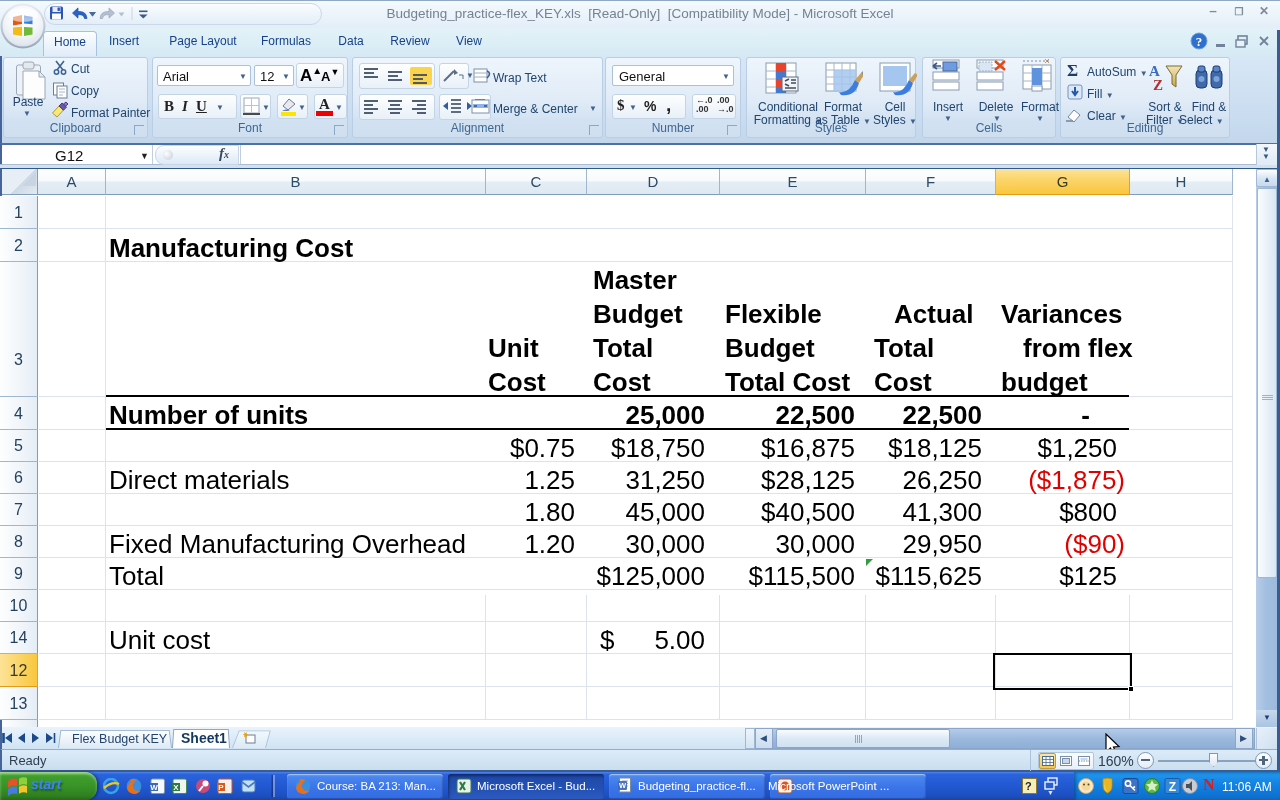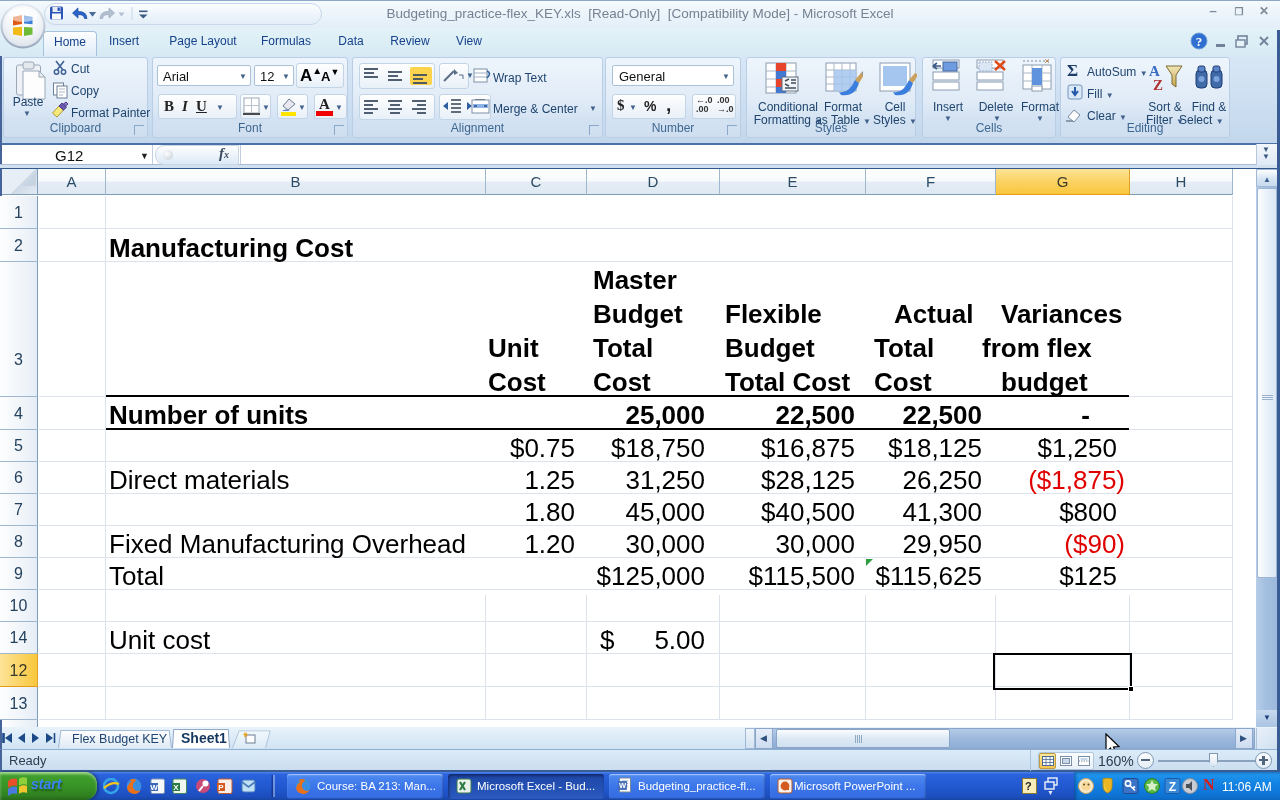--- a/index.html
+++ b/index.html
@@ -505,21 +505,21 @@
 <div class="cell b" style="left:593px;top:299px;">Budget</div>
 <div class="cell b" style="left:593px;top:333px;">Total</div>
 <div class="cell b" style="left:593px;top:367px;">Cost</div>
 <div class="cell b" style="left:725px;top:299px;">Flexible</div>
 <div class="cell b" style="left:725px;top:333px;">Budget</div>
 <div class="cell b" style="left:725px;top:367px;">Total Cost</div>
 <div class="cell b" style="left:874px;top:299px;margin-left:20px;">Actual</div>
 <div class="cell b" style="left:874px;top:333px;">Total</div>
 <div class="cell b" style="left:874px;top:367px;">Cost</div>
 <div class="cell b" style="left:1001px;top:299px;">Variances</div>
-<div class="cell b" style="left:982px;top:333px;text-align:center;">from flex</div>
+<div class="cell b" style="left:1023px;top:333px;text-align:center;">from flex</div>
 <div class="cell b" style="left:1001px;top:367px;">budget</div>
 <div class="cell b" style="left:109px;top:400px;">Number of units</div>
 <div class="cell b num" style="right:575px;top:400px;">25,000</div>
 <div class="cell b num" style="right:425px;top:400px;">22,500</div>
 <div class="cell b num" style="right:298px;top:400px;">22,500</div>
 <div class="cell b num" style="right:190px;top:400px;">-</div>
 <div class="cell num" style="right:705px;top:433px;">$0.75</div>
 <div class="cell num" style="right:575px;top:433px;">$18,750</div>
 <div class="cell num" style="right:425px;top:433px;">$16,875</div>
 <div class="cell num" style="right:298px;top:433px;">$18,125</div>
@@ -694,21 +694,21 @@
  <path d="M5 4 l6 0 M5 6.5 l6 0 M5 9 l6 0 M5 11.5 l4 0" stroke="#9aa8b8" stroke-width="1"></path>
  <rect x="1" y="4" width="9" height="9" fill="#3c68b8" opacity="0.9" rx="1"></rect>
  <text x="5.5" y="11" font-size="7.5" font-weight="bold" fill="#fff" text-anchor="middle">W</text>
 </svg>
 <div class="tbtext" style="left:638px;">Budgeting_practice-fl...</div>
 <svg style="left:777px;top:778px;" width="16" height="16" viewBox="0 0 16 16">
  <rect x="1" y="1" width="14" height="14" rx="2" fill="#faf0ea" stroke="#b85a28"></rect>
  <circle cx="8" cy="8" r="4.4" fill="#d45a20"></circle>
  <rect x="6" y="7" width="6" height="5" fill="#d45a20"></rect>
 </svg>
-<div class="tbtext" style="left:794px;">Microsoft PowerPoint ...</div>
+<div class="tbtext" style="left:768px;">Microsoft PowerPoint ...</div>
 
 <div style="left:1022px;top:778px;width:15px;height:16px;background:#f6edb8;border:1px solid #8a7a30;"></div>
 <div style="left:1025px;top:780px;font-size:11px;font-weight:bold;color:#222;">?</div>
 <svg style="left:1043px;top:777px;" width="16" height="14" viewBox="0 0 16 14">
  <rect x="5" y="1" width="9" height="7" fill="none" stroke="#eef2f8" stroke-width="1.4"></rect>
  <rect x="2" y="5" width="9" height="7" fill="#2a5ed0" stroke="#eef2f8" stroke-width="1.4"></rect>
 </svg>
 <div style="left:1047px;top:789px;font-size:7px;color:#dce6f4;">▼</div>
 
 <div id="systray"></div>

